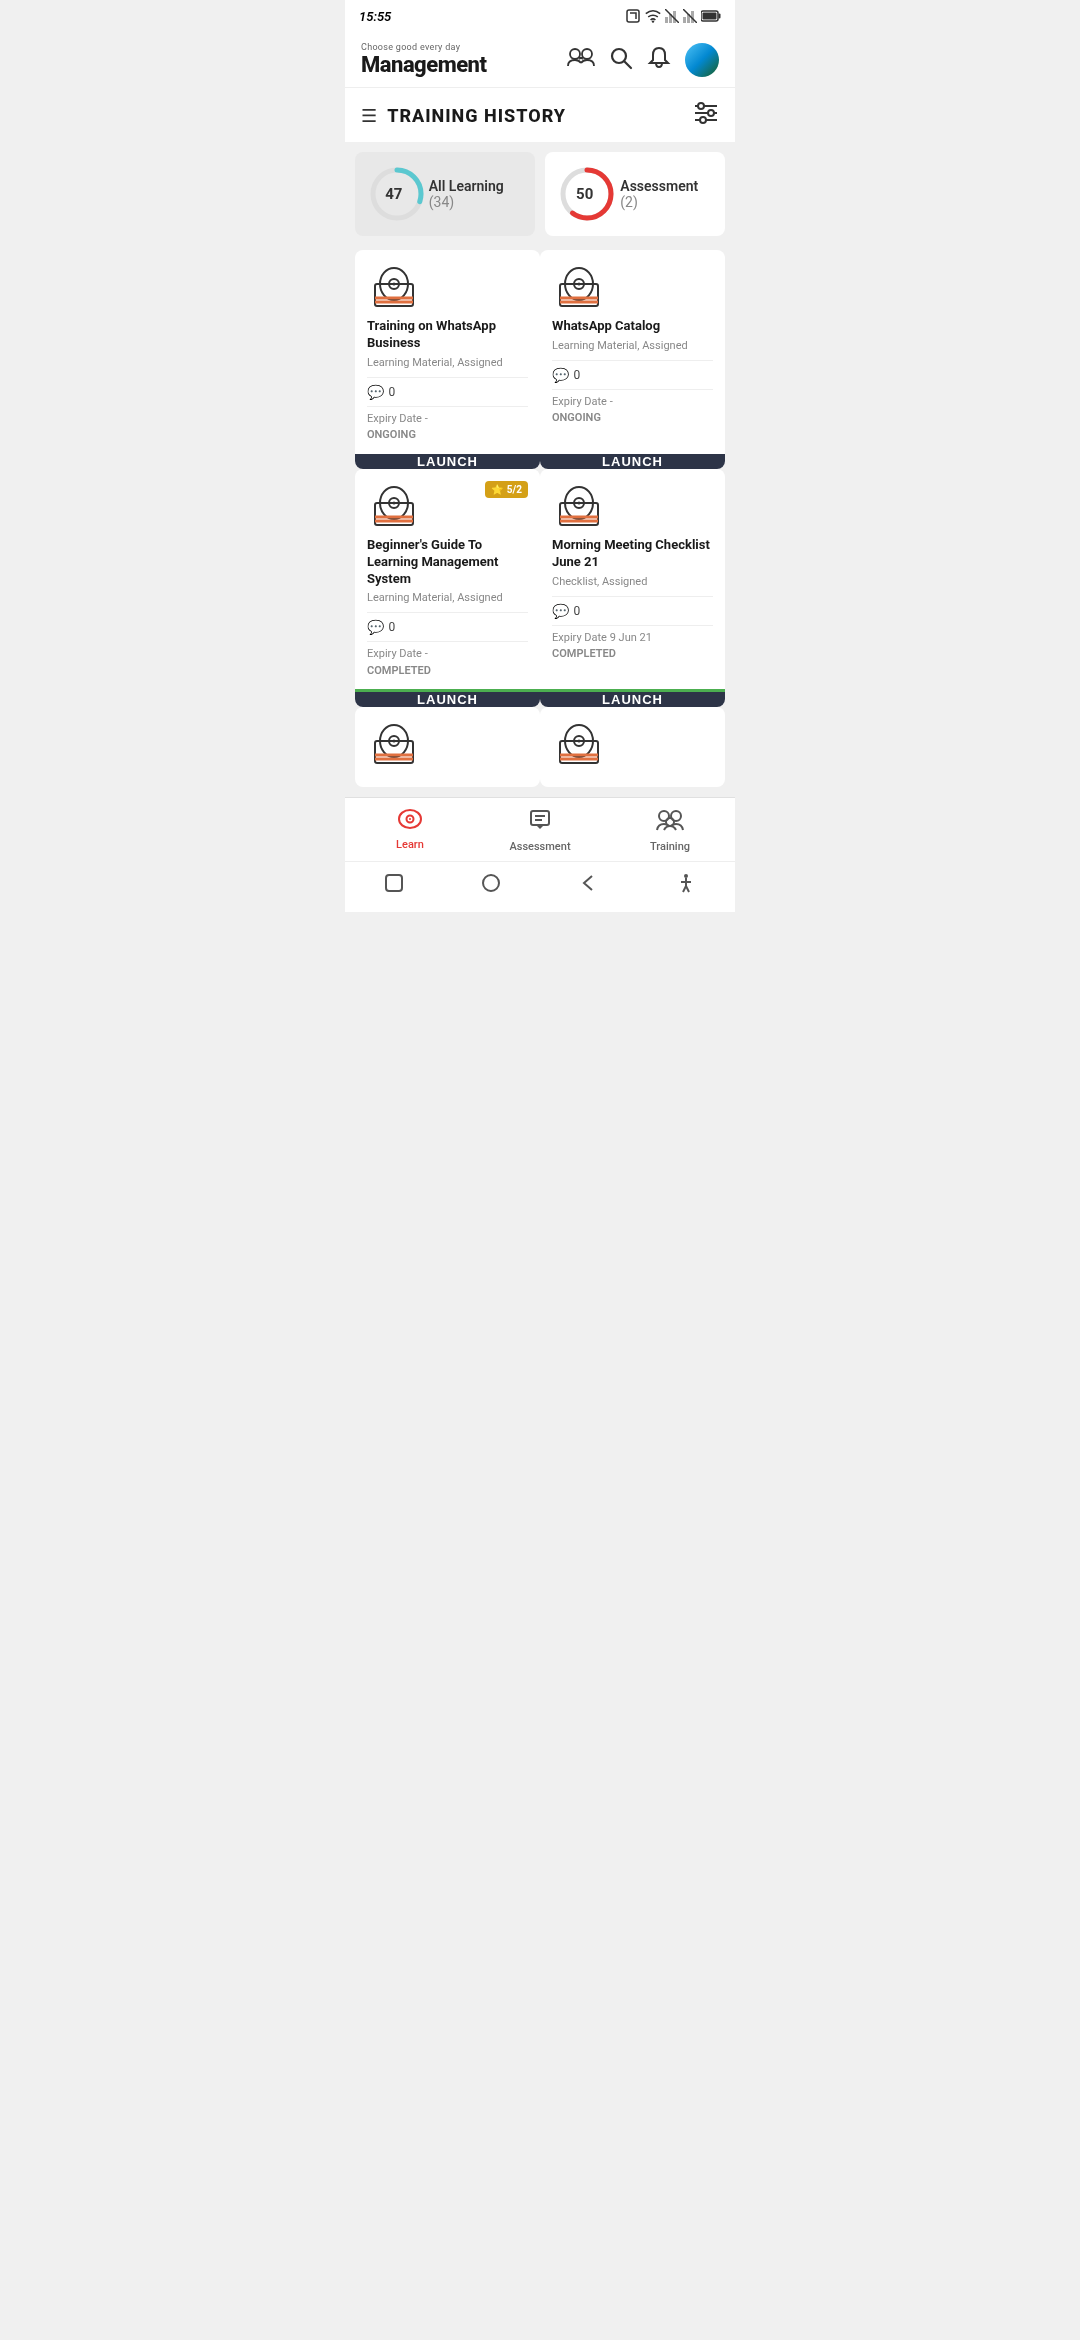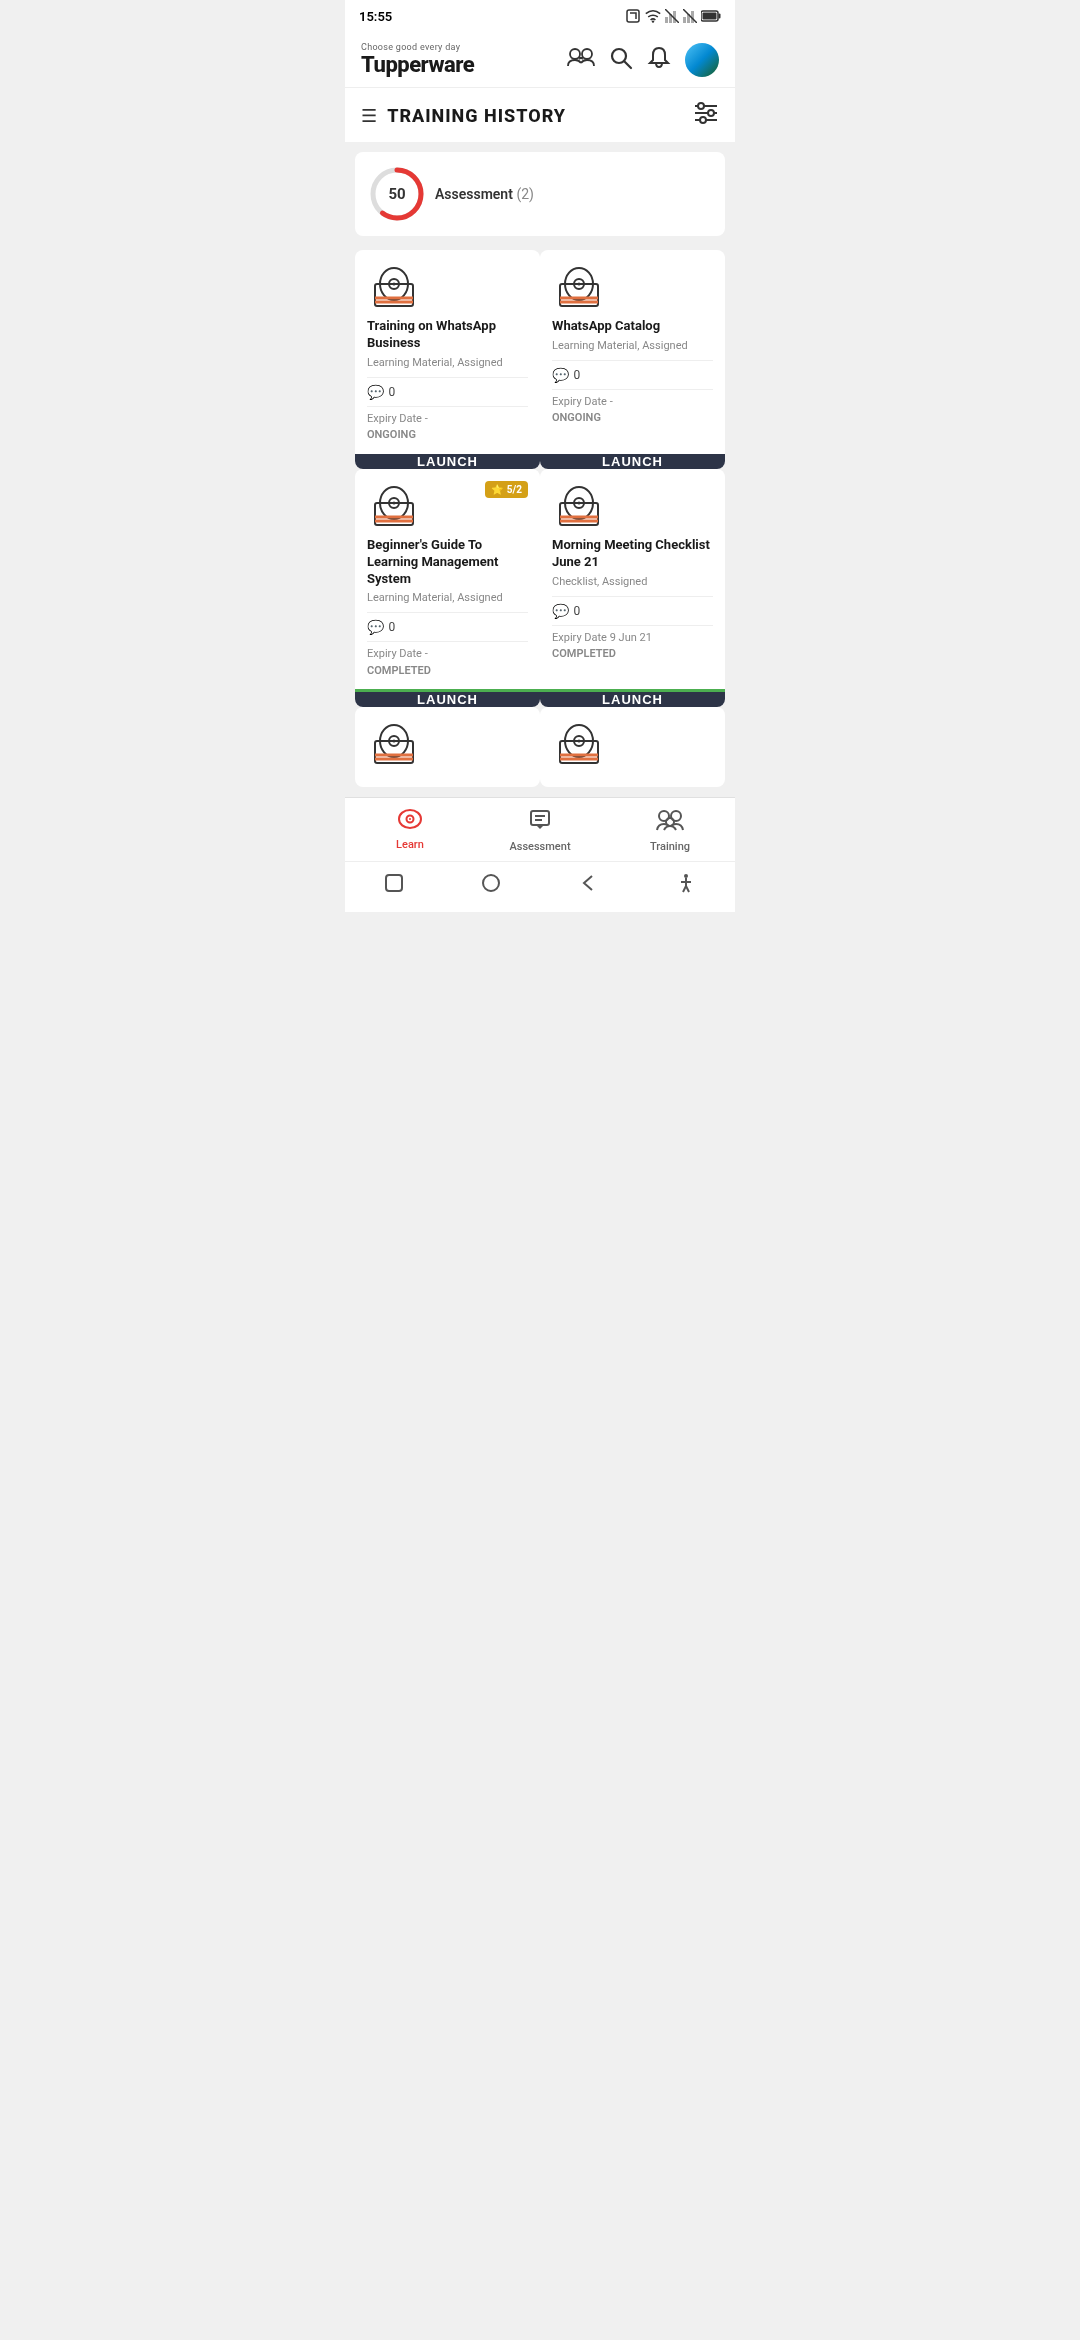--- a/index.html
+++ b/index.html
@@ -19,20 +19,21 @@
       background: #fff;
       display: flex;
       justify-content: space-between;
       align-items: center;
       padding: 6px 14px;
       height: 32px;
     }
     .status-time {
       font-size: 13px;
       font-weight: 600;
+      font-style: italic;
     }
     .status-icons {
       display: flex;
       align-items: center;
       gap: 4px;
       font-size: 12px;
     }
 
     
     .header {
@@ -326,21 +327,21 @@
       <rect x="0" y="1" width="17" height="10" rx="2" fill="none" stroke="#333" stroke-width="1.5"></rect>
       <rect x="17.5" y="3.5" width="2" height="5" rx="1" fill="#333"></rect>
       <rect x="1.5" y="2.5" width="14" height="7" rx="1" fill="#333"></rect>
     </svg>
   </div>
 </div>
 
 <div class="header">
   <div class="logo-area">
     <span class="logo-tagline">Choose good every day</span>
-    <span class="logo-brand">Tupperware</span>
+    <span class="logo-brand">Management</span>
   </div>
   <div class="header-icons">
 
     <div style="cursor:pointer;">
       <svg width="28" height="24" viewBox="0 0 28 24">
         <circle cx="8" cy="8" r="5" fill="none" stroke="#333" stroke-width="1.8"></circle>
         <path d="M1 20 Q1 14 8 14 Q12 14 14 17" fill="none" stroke="#333" stroke-width="1.8"></path>
         <circle cx="20" cy="8" r="5" fill="none" stroke="#333" stroke-width="1.8"></circle>
         <path d="M27 20 Q27 14 20 14 Q16 14 14 17" fill="none" stroke="#333" stroke-width="1.8"></path>
         <path d="M12 11 L16 13 M16 11 L12 13" stroke="#333" stroke-width="1.5"></path>
@@ -377,20 +378,35 @@
       <line x1="2" y1="18" x2="24" y2="18" stroke="#333" stroke-width="2"></line>
       <circle cx="8" cy="4" r="3" fill="#fff" stroke="#333" stroke-width="2"></circle>
       <circle cx="18" cy="11" r="3" fill="#fff" stroke="#333" stroke-width="2"></circle>
       <circle cx="10" cy="18" r="3" fill="#fff" stroke="#333" stroke-width="2"></circle>
     </svg>
   </div>
 </div>
 
 <div class="stats-row">
 
+  <div class="stat-card active">
+    <div class="circle-container">
+      <svg width="56" height="56" viewBox="0 0 56 56">
+        <circle cx="28" cy="28" r="24" fill="none" stroke="#ddd" stroke-width="5"></circle>
+        <circle cx="28" cy="28" r="24" fill="none" stroke="#5bc8d0" stroke-width="5" stroke-dasharray="150.8" stroke-dashoffset="105.6" stroke-linecap="round" transform="rotate(-90 28 28)"></circle>
+      </svg>
+      <span class="circle-number">47</span>
+    </div>
+    <div>
+      <div class="stat-label">
+        <span>All Learning</span>
+        <span class="stat-count">(34)</span>
+      </div>
+    </div>
+  </div>
 
   <div class="stat-card">
     <div class="circle-container">
       <svg width="56" height="56" viewBox="0 0 56 56">
         <circle cx="28" cy="28" r="24" fill="none" stroke="#ddd" stroke-width="5"></circle>
         <circle cx="28" cy="28" r="24" fill="none" stroke="#e53935" stroke-width="5" stroke-dasharray="150.8" stroke-dashoffset="60.3" stroke-linecap="round" transform="rotate(-90 28 28)"></circle>
       </svg>
       <span class="circle-number">50</span>
     </div>
     <div>

